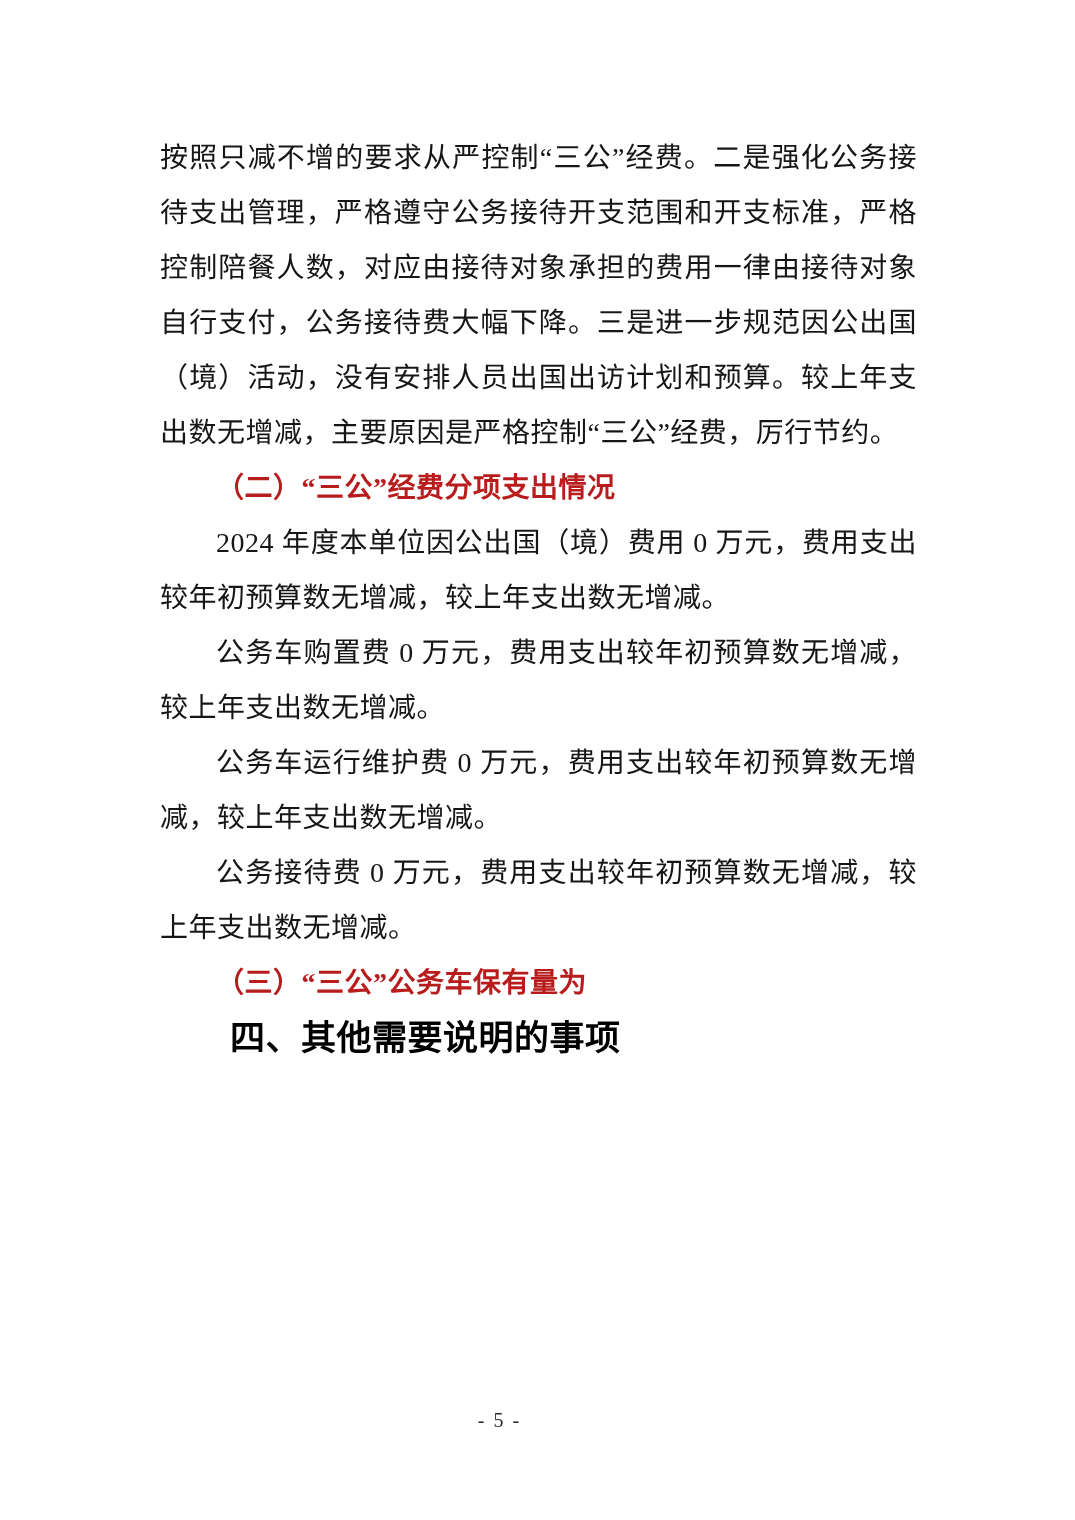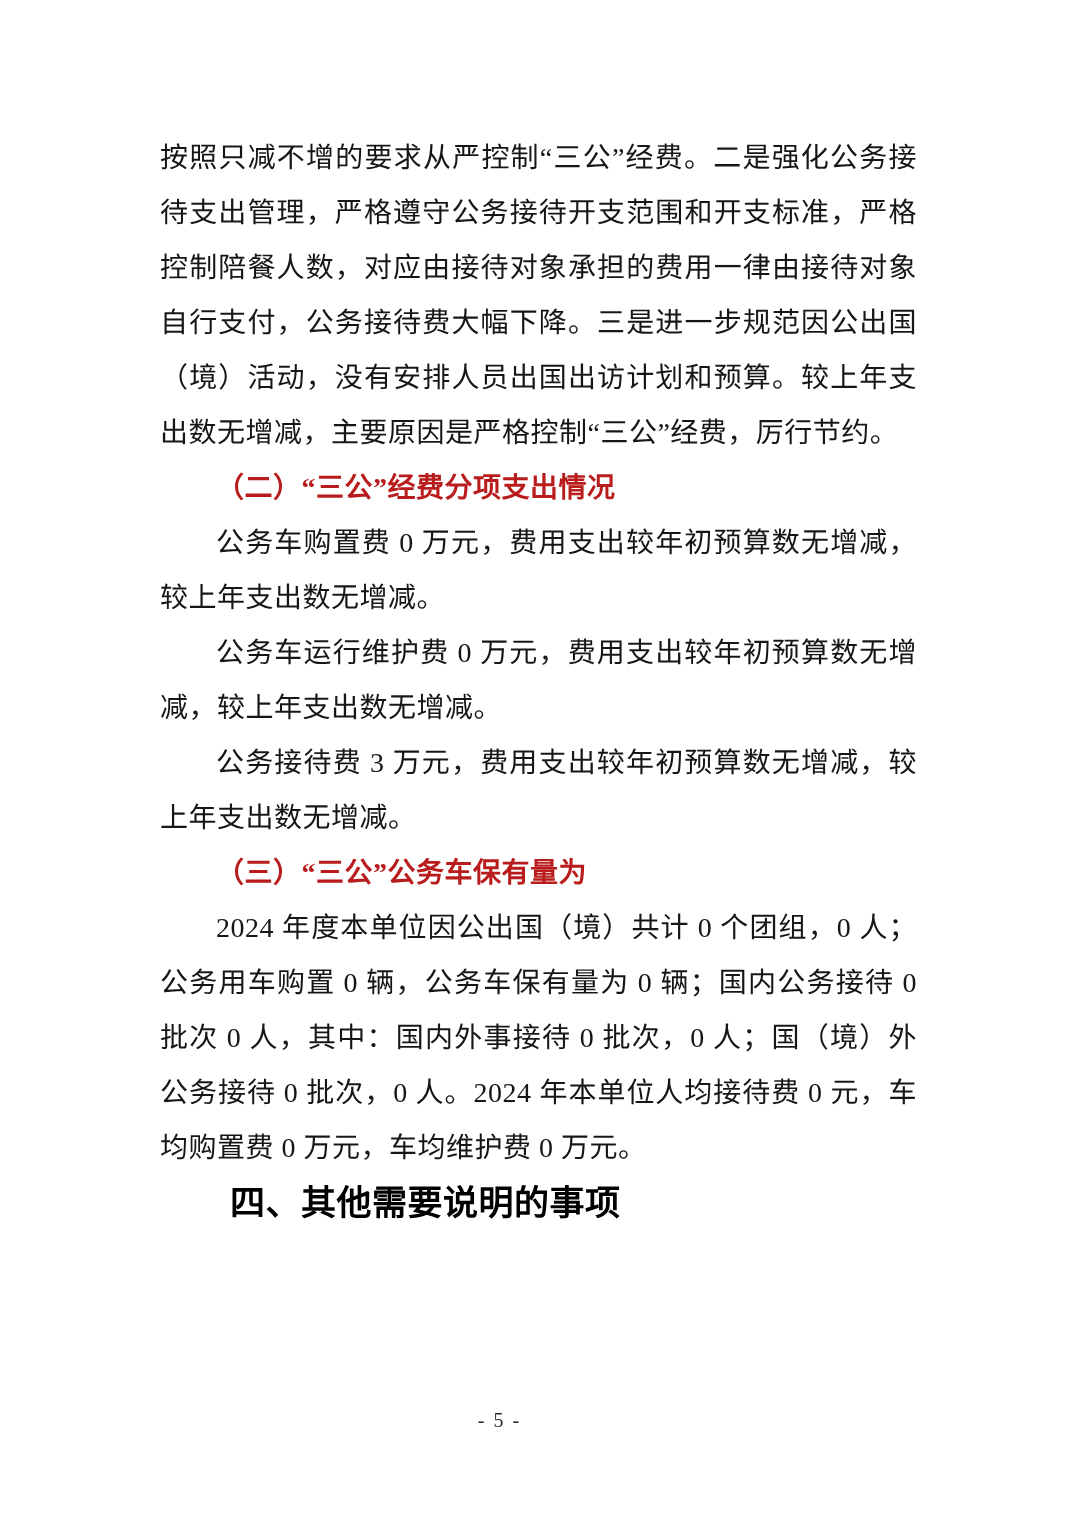--- a/index.html
+++ b/index.html
@@ -68,25 +68,25 @@
 </style>
 </head>
 <body>
 
 <div class="page">
 
   <div class="doc-body">
 
   <p class="para">按照只减不增的要求从严控制“三公”经费。二是强化公务接待支出管理，严格遵守公务接待开支范围和开支标准，严格控制陪餐人数，对应由接待对象承担的费用一律由接待对象自行支付，公务接待费大幅下降。三是进一步规范因公出国（境）活动，没有安排人员出国出访计划和预算。较上年支出数无增减，主要原因是严格控制“三公”经费，厉行节约。</p>
       <p class="heading-kai">（二）“三公”经费分项支出情况</p>
+      <p class="para indented">2024 年度本单位因公出国（境）费用 0 万元，费用支出较年初预算数无增减，较上年支出数无增减。</p>
       <p class="para indented">公务车购置费 0 万元，费用支出较年初预算数无增减，较上年支出数无增减。</p>
       <p class="para indented">公务车运行维护费 0 万元，费用支出较年初预算数无增减，较上年支出数无增减。</p>
-      <p class="para indented">公务接待费 3 万元，费用支出较年初预算数无增减，较上年支出数无增减。</p>
+      <p class="para indented">公务接待费 0 万元，费用支出较年初预算数无增减，较上年支出数无增减。</p>
       <p class="heading-kai">（三）“三公”公务车保有量为</p>
-      <p class="para indented">2024 年度本单位因公出国（境）共计 0 个团组，0 人；公务用车购置 0 辆，公务车保有量为 0 辆；国内公务接待 0 批次 0 人，其中：国内外事接待 0 批次，0 人；国（境）外公务接待 0 批次，0 人。2024 年本单位人均接待费 0 元，车均购置费 0 万元，车均维护费 0 万元。</p>
       <p class="heading-hei">四、其他需要说明的事项</p>
     </div>
 
   <div class="page-footer">
     <span>- 5 -</span>
   </div>
 
 </div>
 
 </body></html>

